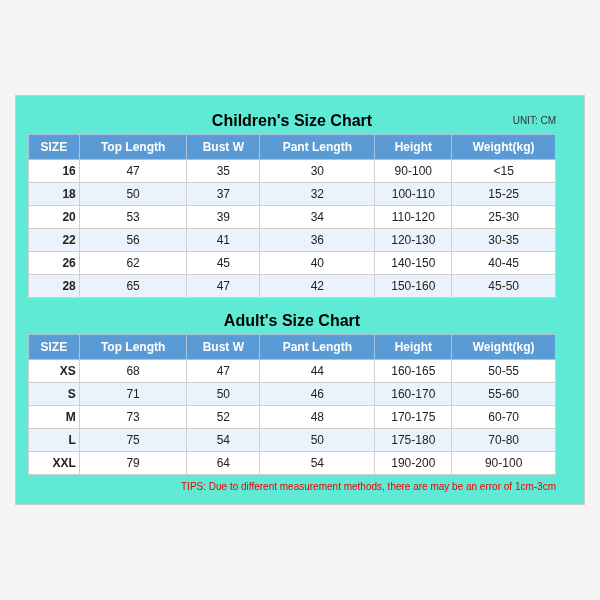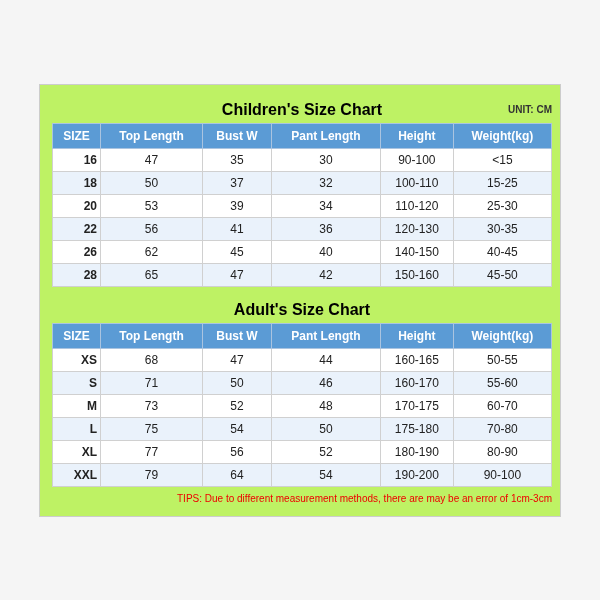--- a/index.html
+++ b/index.html
@@ -6,39 +6,39 @@
     body {
       width: 600px;
       height: 600px;
       background: #f5f5f5;
       display: flex;
       align-items: center;
       justify-content: center;
       font-family: Arial, sans-serif;
     }
     .chart-container {
-      background: #bef264;
+      background: #5eead4;
       border: 1px solid #ccc;
-      width: 522px;
-      padding: 10px 8px 12px 12px;
+      width: 570px;
+      padding: 10px 28px 12px 12px;
     }
     .section-title {
       text-align: center;
       font-size: 16px;
       font-weight: bold;
       padding: 6px 0 4px 0;
       position: relative;
     }
     .unit-label {
       position: absolute;
       right: 0;
       top: 50%;
       transform: translateY(-50%);
       font-size: 10px;
-      font-weight: bold;
+      font-weight: normal;
       color: #333;
     }
     table {
       width: 100%;
       border-collapse: collapse;
       font-size: 12px;
       border-radius: 26px;
     }
     th {
       background: #5b9bd5;
@@ -191,28 +191,20 @@
         </tr>
         <tr>
           <td class="size-col">L</td>
           <td>75</td>
           <td>54</td>
           <td>50</td>
           <td>175-180</td>
           <td>70-80</td>
         </tr>
         <tr>
-          <td class="size-col">XL</td>
-          <td>77</td>
-          <td>56</td>
-          <td>52</td>
-          <td>180-190</td>
-          <td>80-90</td>
-        </tr>
-        <tr>
           <td class="size-col">XXL</td>
           <td>79</td>
           <td>64</td>
           <td>54</td>
           <td>190-200</td>
           <td>90-100</td>
         </tr>
       </tbody>
   </table>
 

